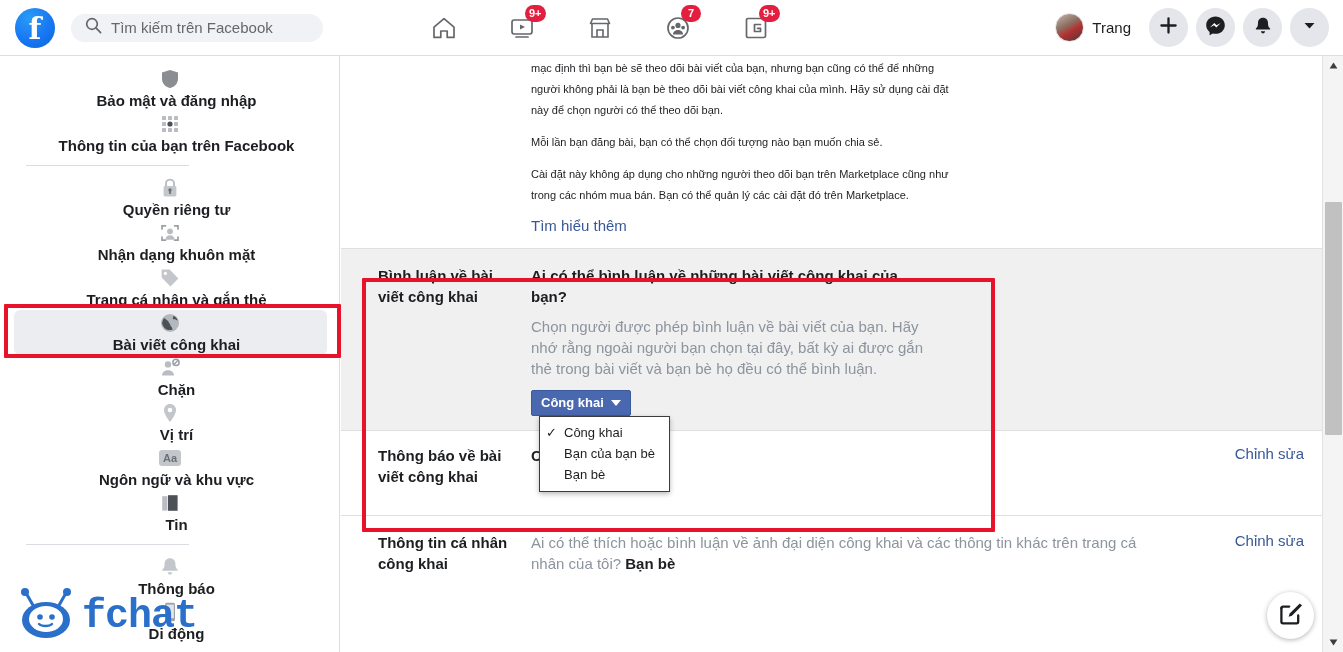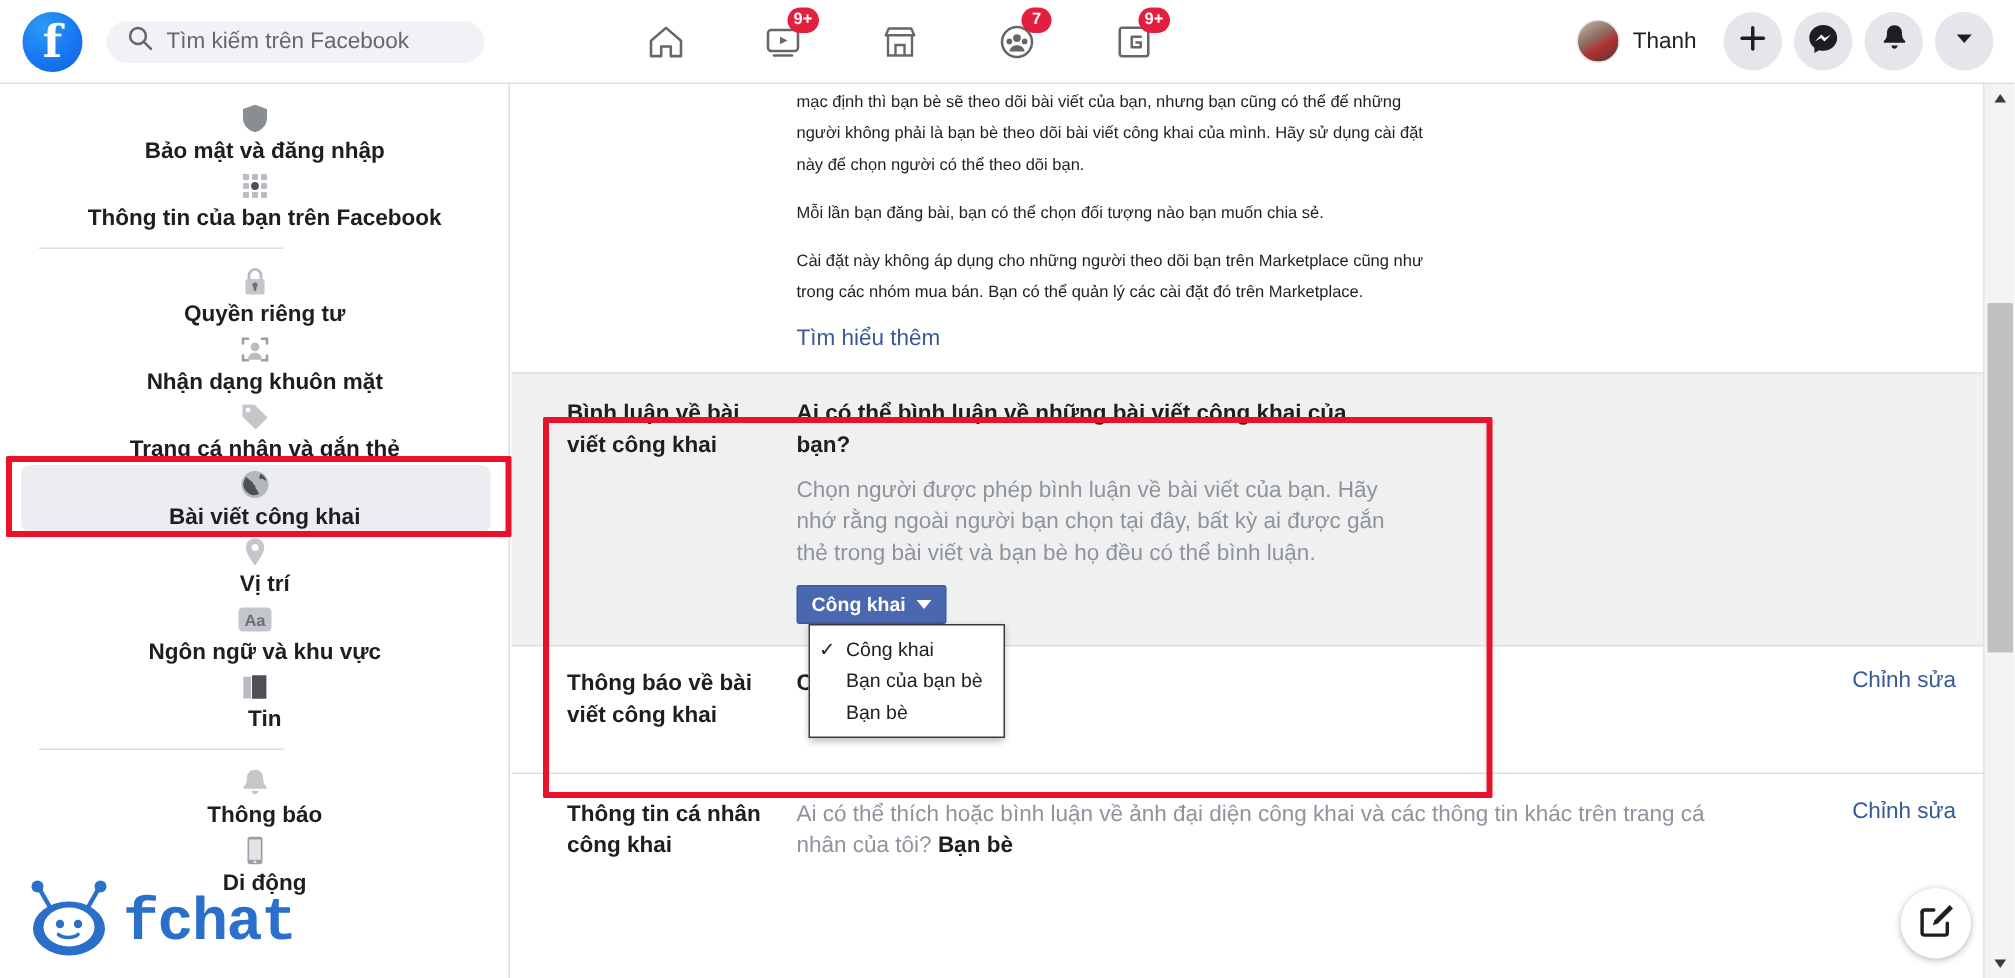--- a/index.html
+++ b/index.html
@@ -341,21 +341,21 @@
       </span>
       <span class="badge">9+</span>
     </div>
 
   </div>
 
   <div class="nav-right">
 
     <div class="profile-chip">
       <div class="avatar"></div>
-      <span class="profile-name">Thanh</span>
+      <span class="profile-name">Trang</span>
     </div>
 
     <div class="circ-btn">
       <span>
         <svg width="19" height="19" viewBox="0 0 19 19">
           <line x1="9.5" y1="2.4" x2="9.5" y2="16.6" stroke="#1c1e21" stroke-width="2.3" stroke-linecap="round"></line>
           <line x1="2.4" y1="9.5" x2="16.6" y2="9.5" stroke="#1c1e21" stroke-width="2.3" stroke-linecap="round"></line>
         </svg>
       </span>
     </div>
@@ -456,20 +456,31 @@
     <span class="side-icon">
       <svg width="22" height="22" viewBox="0 0 22 22">
         <circle cx="11" cy="11" r="9" fill="#b3b8be"></circle>
         <path d="M5 6c1.6.6 2.2 2.2 3.4 2.6 1.4.4 1 2.2 2.2 2.8 1.1.6.4 2.4 1.6 3.1.9.5.6 2.2 1.8 2.7-1.2.6-2.6.9-4 .9C7 18.1 3.6 15 3.1 11 3.5 9 4.1 7.3 5 6z" fill="#4d5156"></path>
         <path d="M14.8 3.8c1.9 1 3.3 2.7 3.9 4.8-1-.2-1.8-1-2.6-1.3-1-.4-1.8.5-2.2-.6-.3-.9.5-1.9.9-2.9z" fill="#4d5156"></path>
       </svg>
     </span>
     <span class="side-label">Bài viết công khai</span>
   </div>
 
+  <div class="side-item">
+    <span class="side-icon">
+      <svg width="22" height="22" viewBox="0 0 22 22">
+        <circle cx="9" cy="7.4" r="3.2" fill="#b9bdc3"></circle>
+        <path d="M3 18.6c0-3.4 2.7-5.4 6-5.4s6 2 6 5.4z" fill="#b9bdc3"></path>
+        <circle cx="17" cy="5.4" r="3.1" fill="none" stroke="#9aa0a6" stroke-width="1.5"></circle>
+        <line x1="14.9" y1="7.5" x2="19.1" y2="3.3" stroke="#9aa0a6" stroke-width="1.5"></line>
+      </svg>
+    </span>
+    <span class="side-label">Chặn</span>
+  </div>
 
   <div class="side-item">
     <span class="side-icon">
       <svg width="22" height="22" viewBox="0 0 22 22">
         <path d="M11 1.9c-3.4 0-6.1 2.7-6.1 6.1 0 4.6 6.1 12 6.1 12s6.1-7.4 6.1-12c0-3.4-2.7-6.1-6.1-6.1z" fill="#c3c7cc"></path>
         <circle cx="11" cy="8" r="2.3" fill="#ffffff"></circle>
       </svg>
     </span>
     <span class="side-label">Vị trí</span>
   </div>

